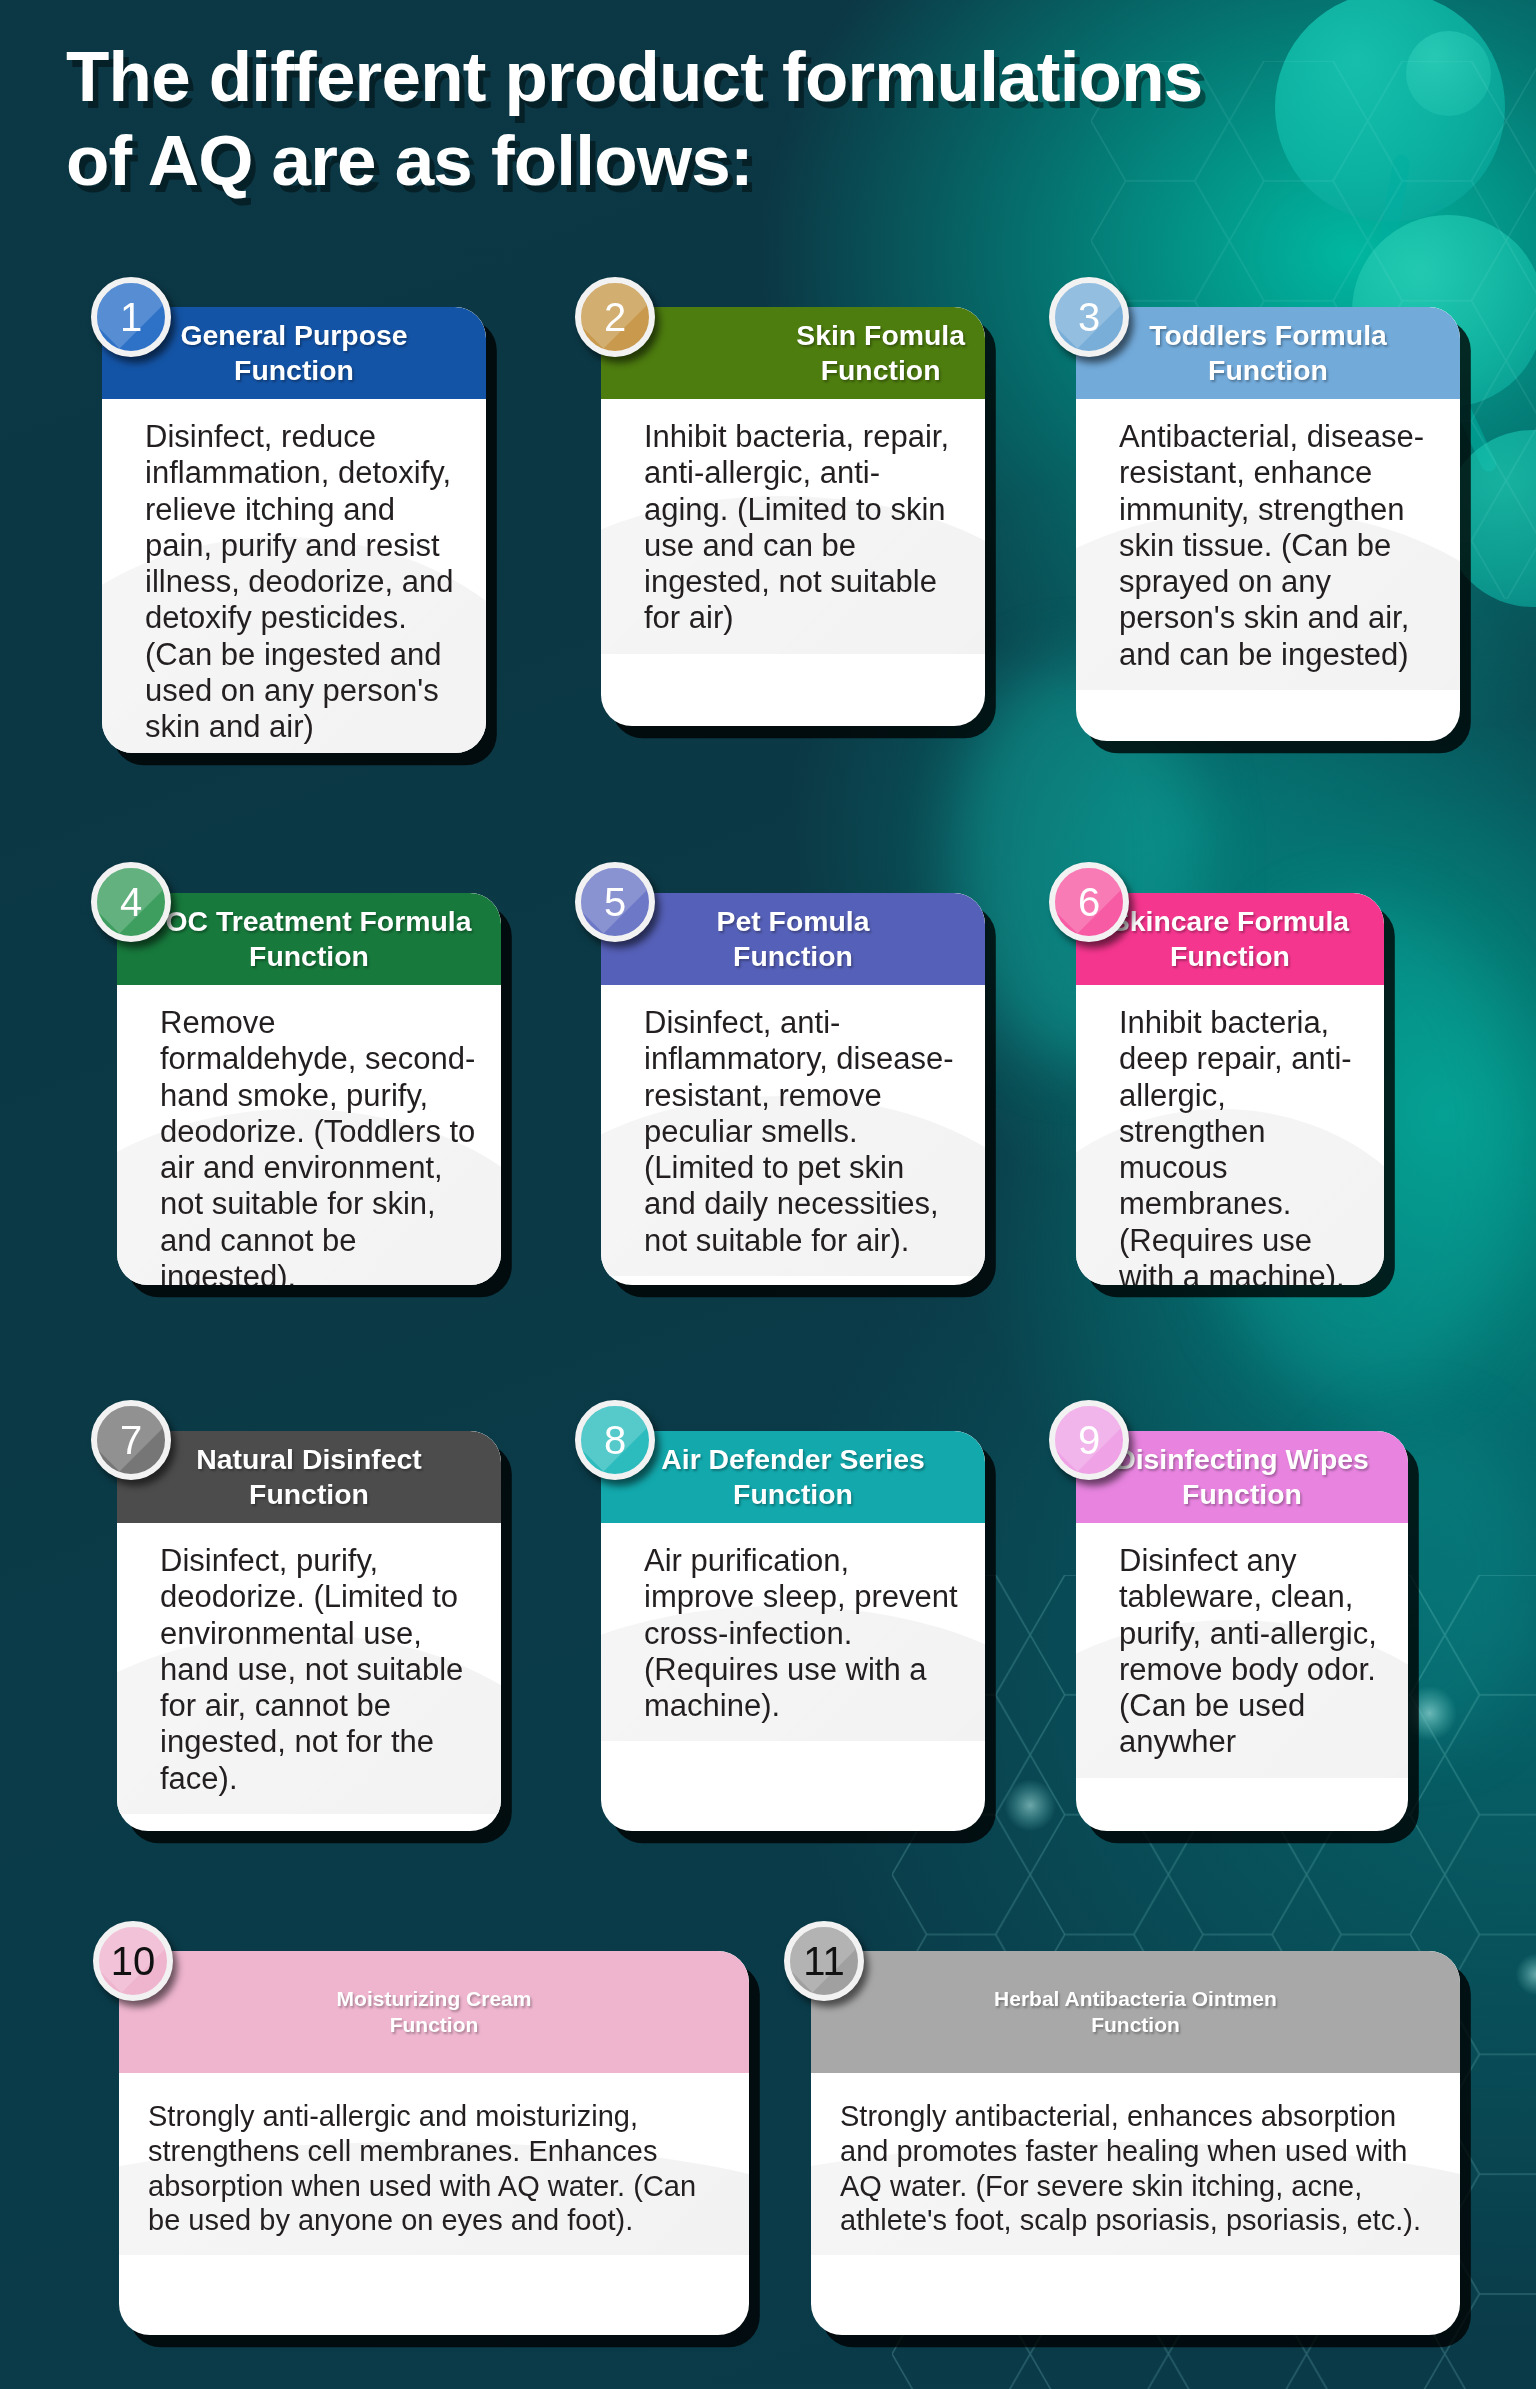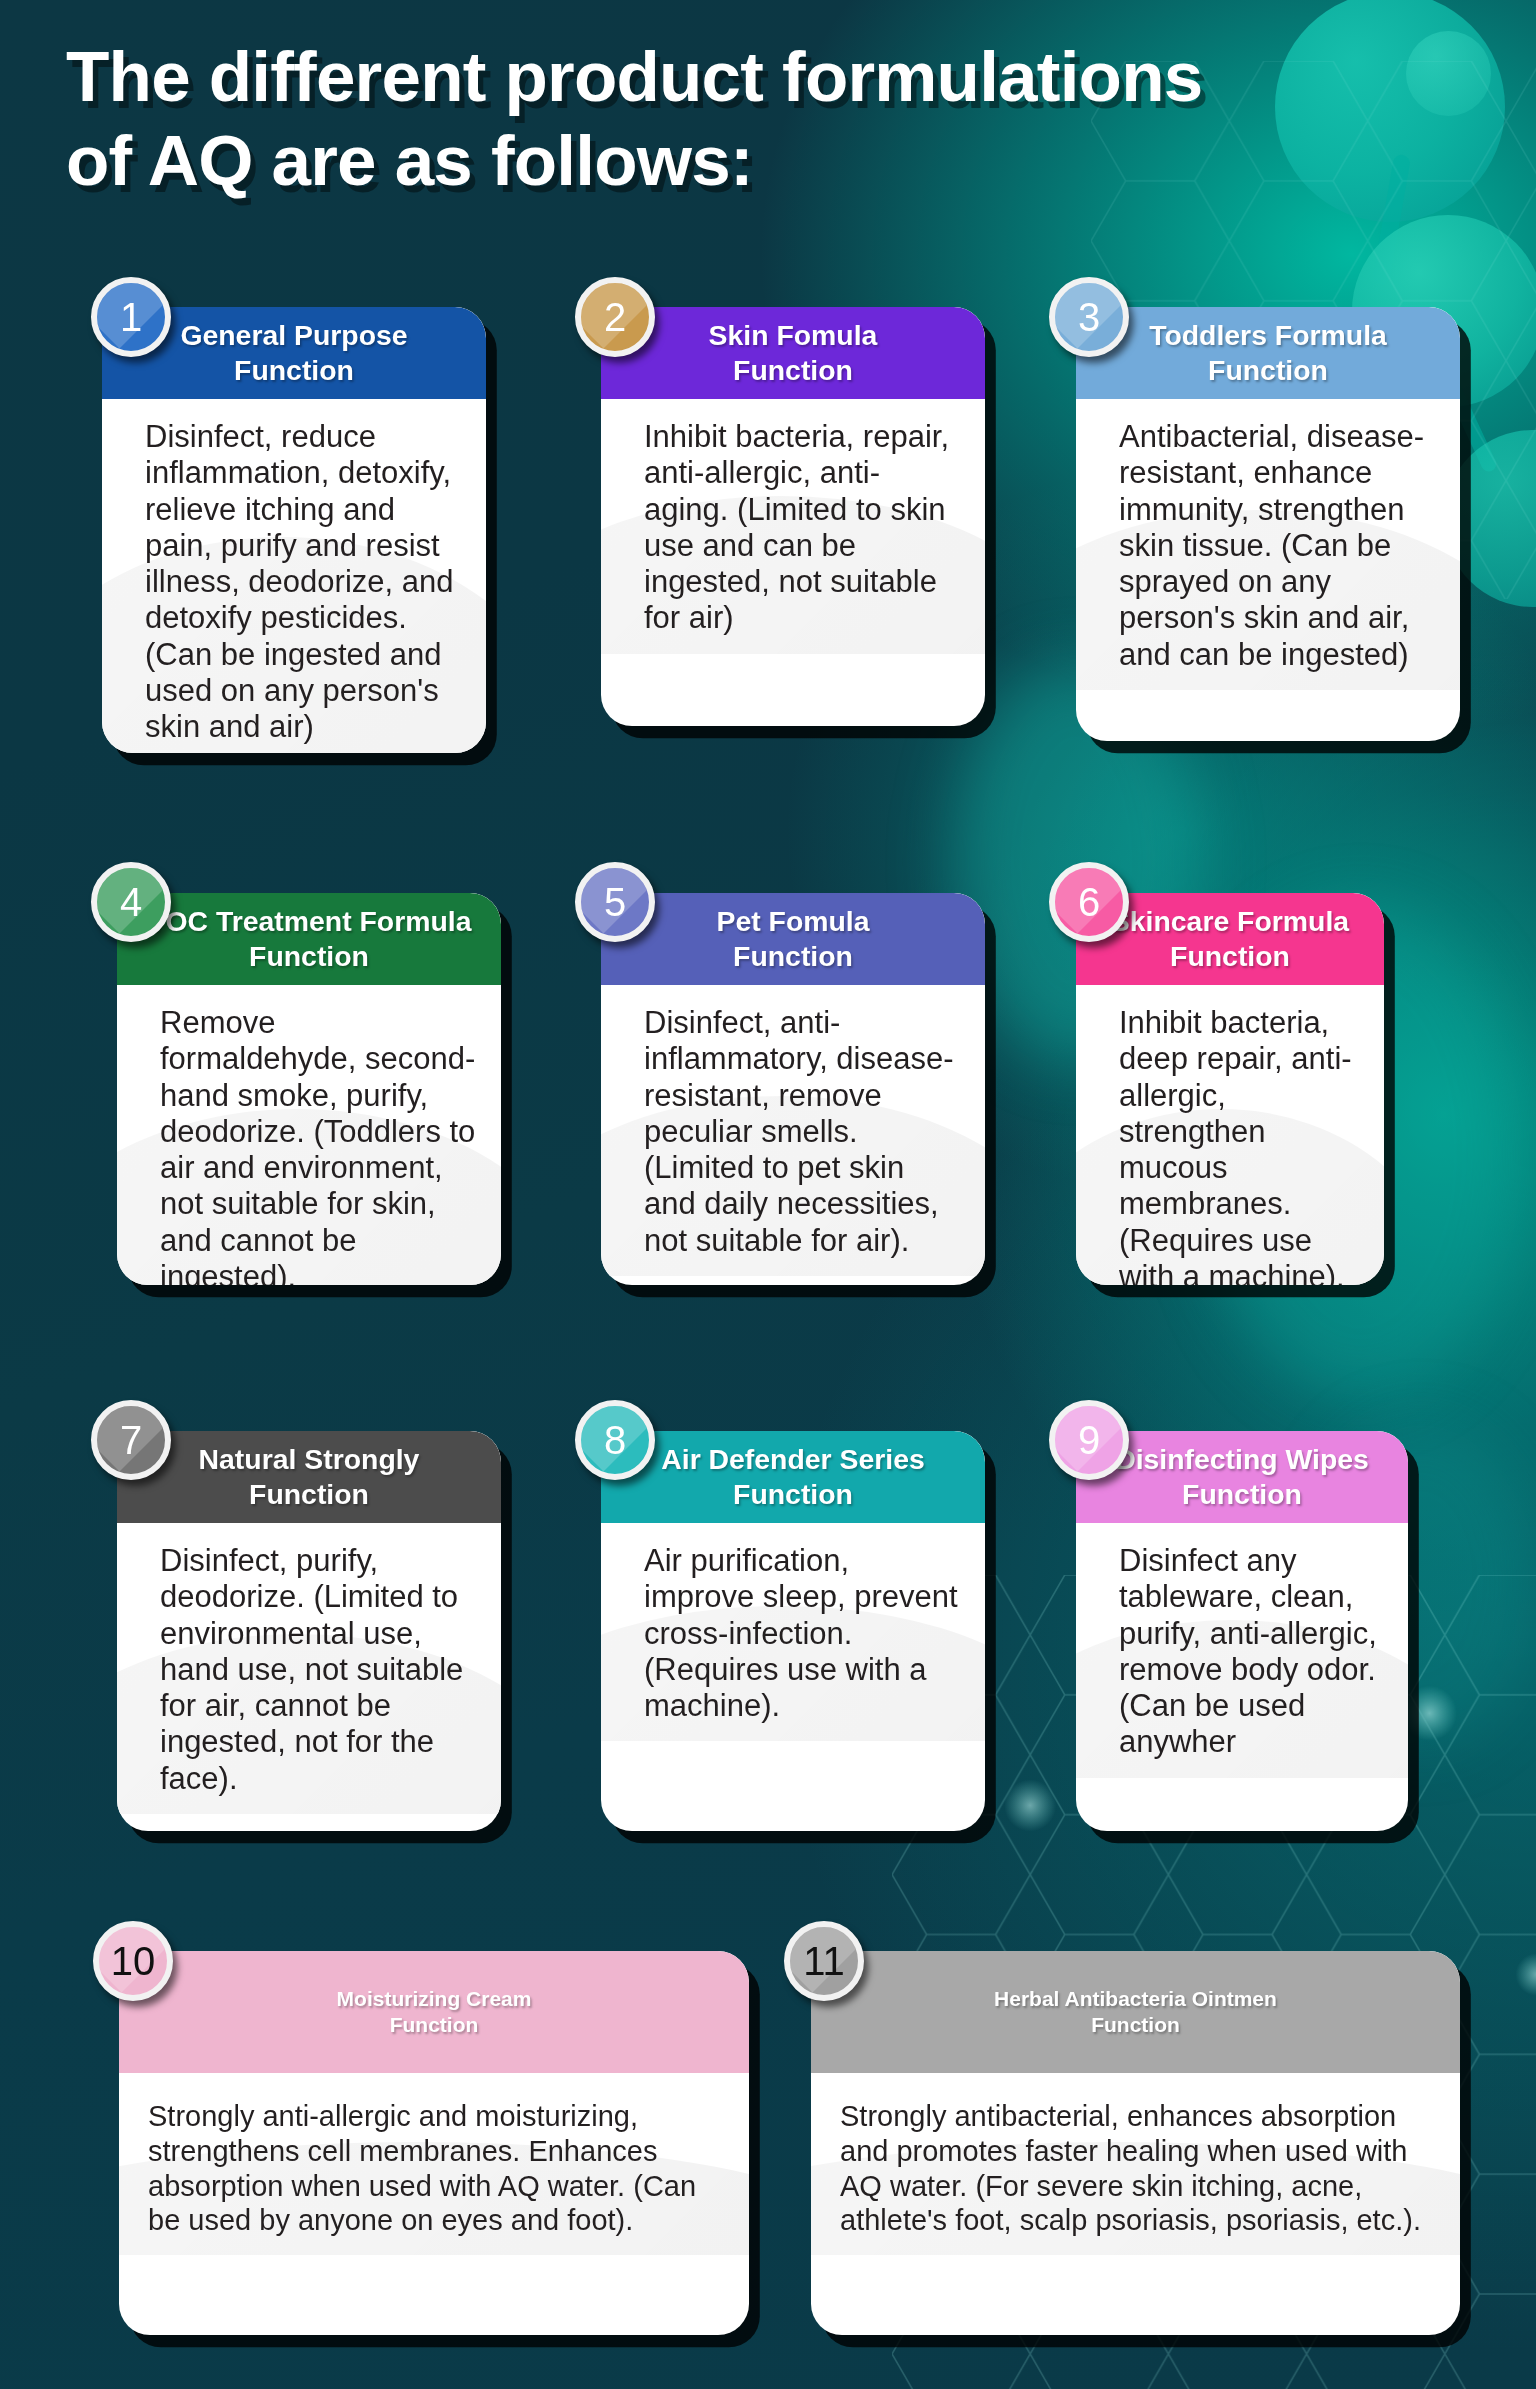--- a/index.html
+++ b/index.html
@@ -154,21 +154,21 @@
     <div class="swoosh"></div>
     <div class="desc">Disinfect, reduce inflammation, detoxify, relieve itching and pain, purify and resist illness, deodorize, and detoxify pesticides. (Can be ingested and used on any person's skin and air)</div>
   </div>
 </div>
 <div class="badge" style="left:91px;top:277px;background:#2e72c8;">
   <span class="shine"></span>
   <span class="num">1</span>
 </div>
 
 <div class="card g" style="left:601px;top:307px;width:384px;height:419px;">
-  <div class="card-head" style="background:#6d28d9;">
+  <div class="card-head" style="background:#4d7c0f;justify-content:flex-end;">
     <span>Skin Fomula
 Function</span>
   </div>
   <div class="card-body">
     <div class="swoosh"></div>
     <div class="desc">Inhibit bacteria, repair, anti-allergic, anti-aging. (Limited to skin use and can be ingested, not suitable for air)</div>
   </div>
 </div>
 <div class="badge" style="left:575px;top:277px;background:#c99a4e;">
   <span class="shine"></span>
@@ -230,21 +230,21 @@
     <div class="desc">Inhibit bacteria, deep repair, anti-allergic, strengthen mucous membranes. (Requires use with a machine).</div>
   </div>
 </div>
 <div class="badge" style="left:1049px;top:862px;background:#f75ba4;">
   <span class="shine"></span>
   <span class="num">6</span>
 </div>
 
 <div class="card g" style="left:117px;top:1431px;width:384px;height:400px;">
   <div class="card-head" style="background:#4c4c4c;">
-    <span>Natural Strongly
+    <span>Natural Disinfect
 Function</span>
   </div>
   <div class="card-body">
     <div class="swoosh"></div>
     <div class="desc">Disinfect, purify, deodorize. (Limited to environmental use, hand use, not suitable for air, cannot be ingested, not for the face).</div>
   </div>
 </div>
 <div class="badge" style="left:91px;top:1400px;background:#767676;">
   <span class="shine"></span>
   <span class="num">7</span>

